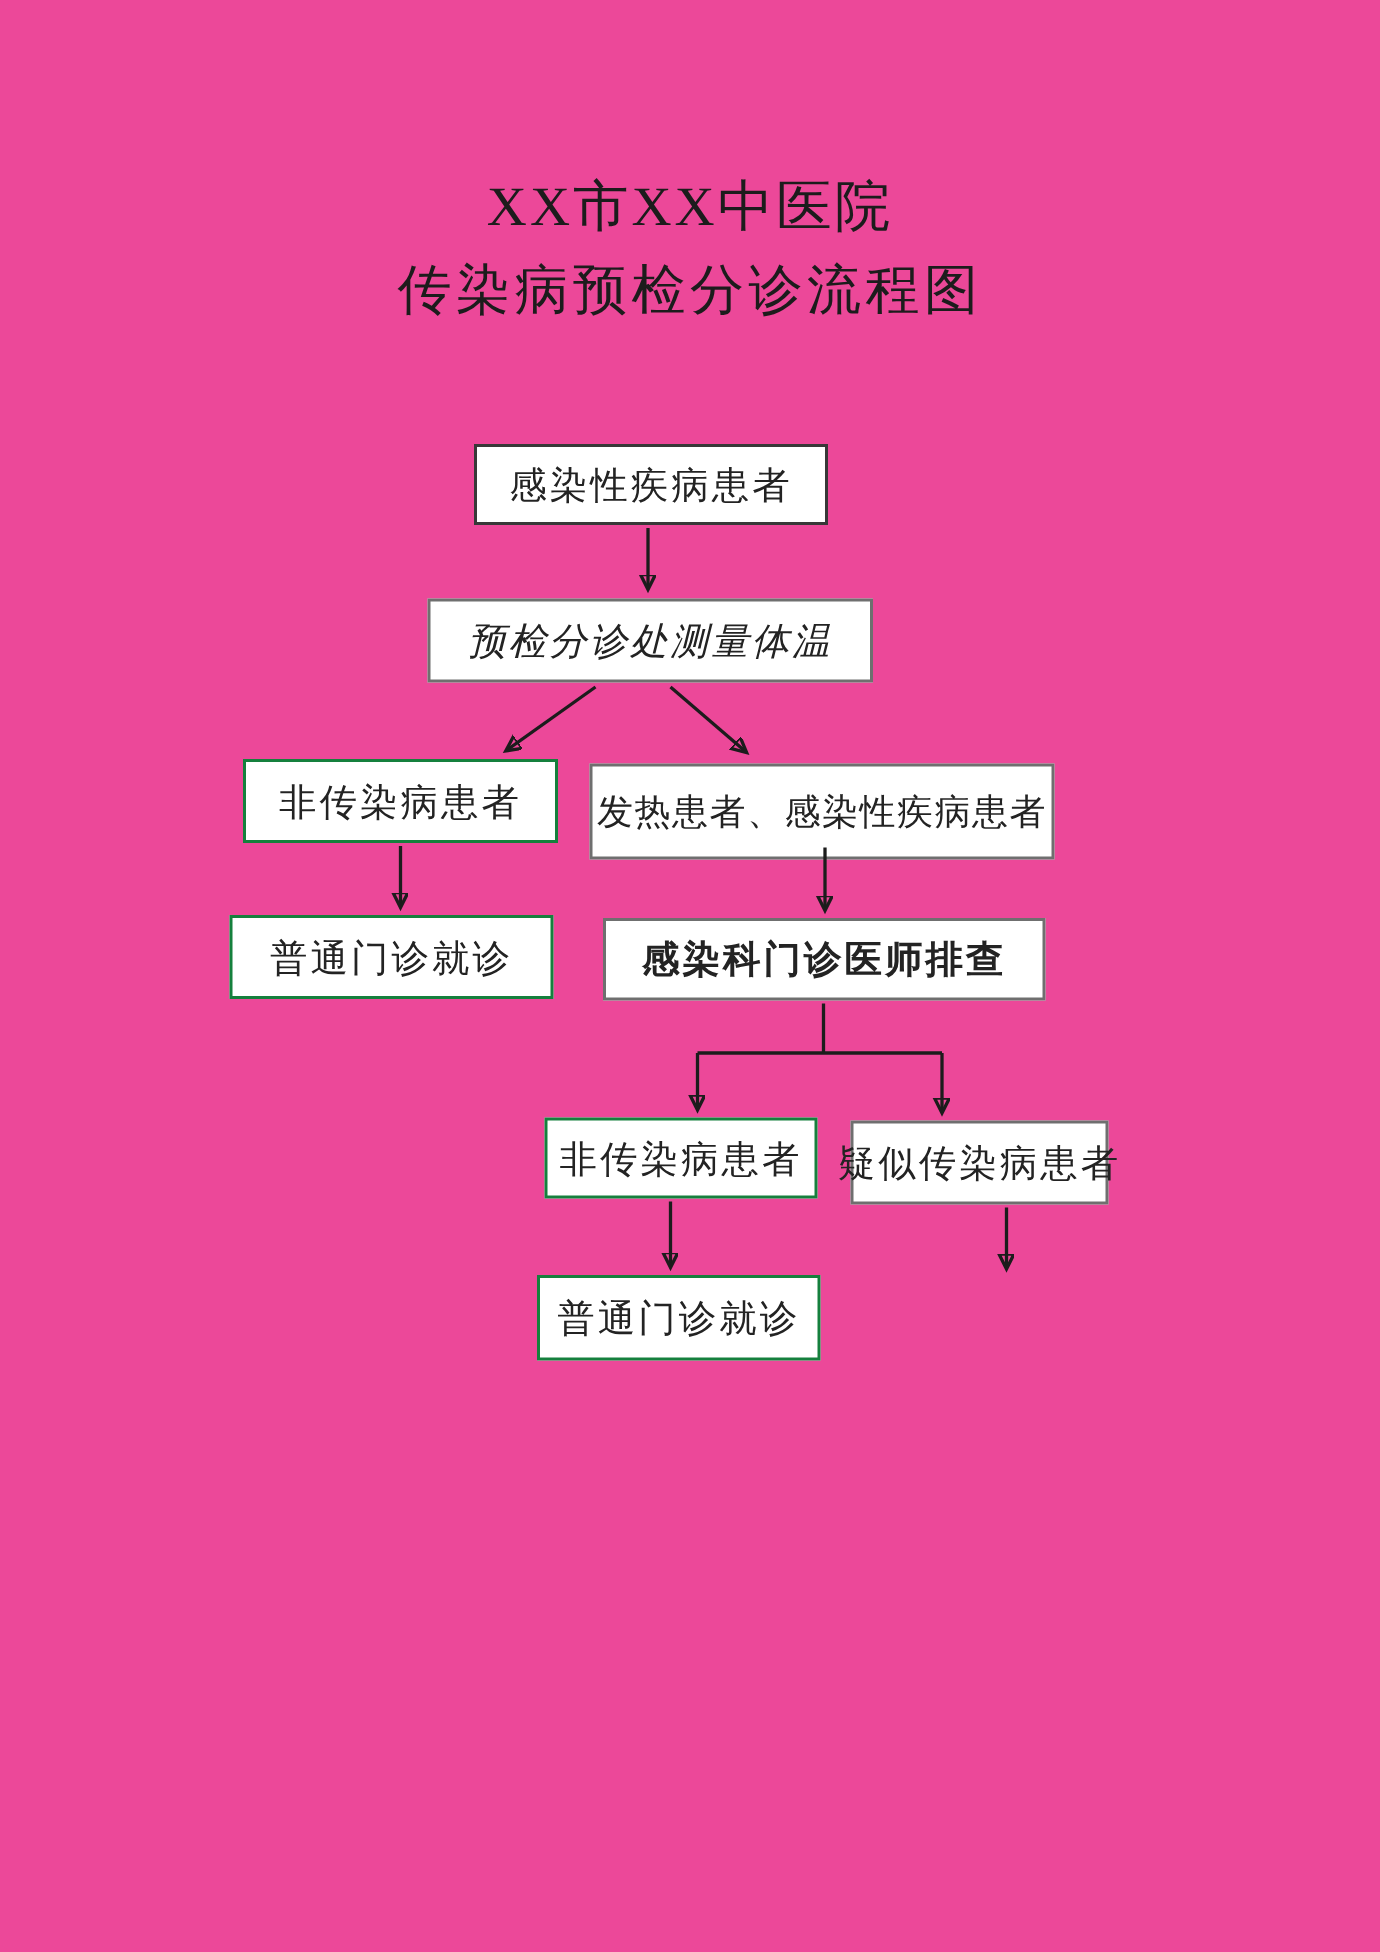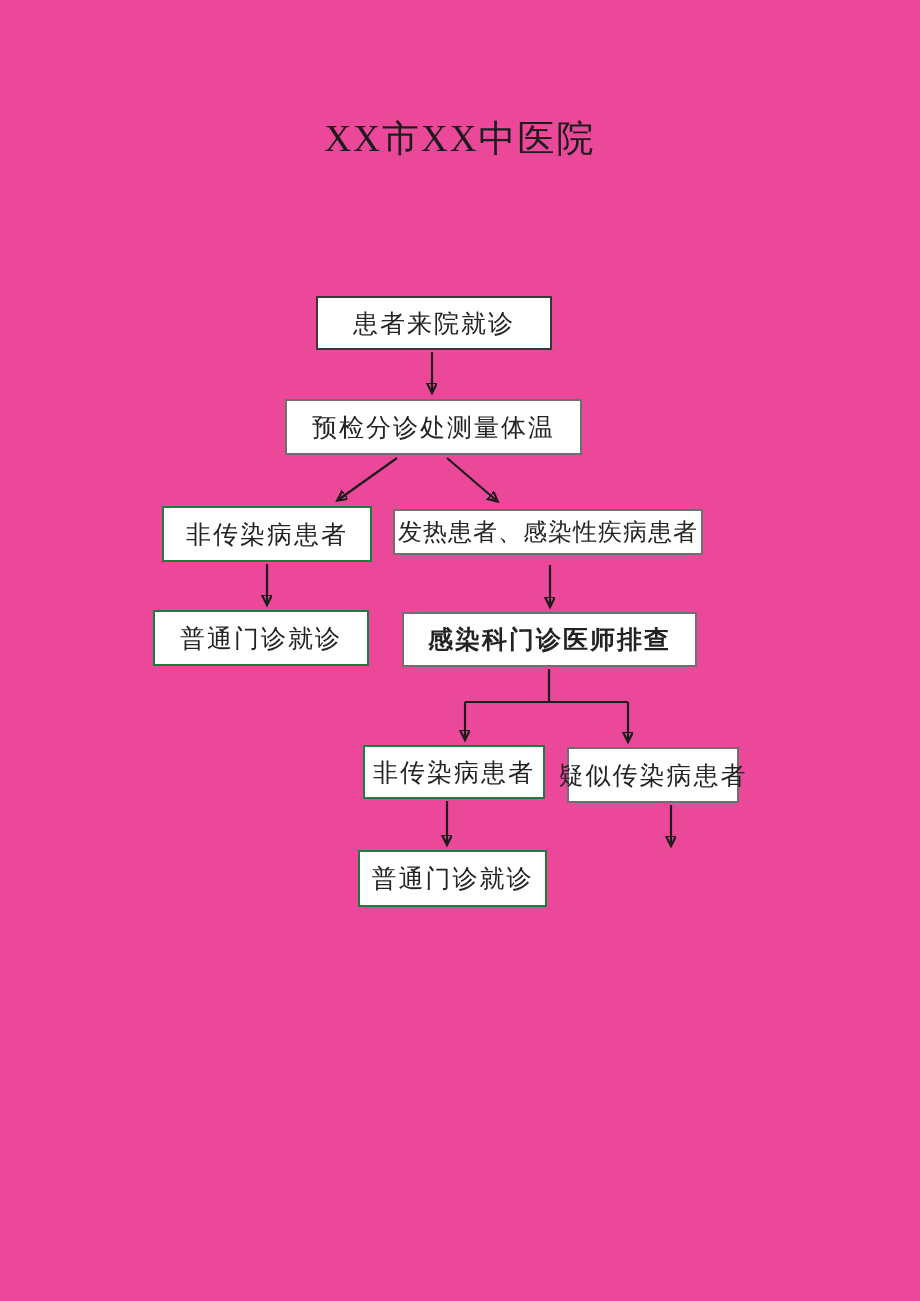--- a/index.html
+++ b/index.html
@@ -54,29 +54,30 @@
     fill:none;
   }
 </style>
 </head>
 <body>
 
 <div class="page">
 
   <div class="title-block">
     <div class="title-line1">XX市XX中医院</div>
+    <div class="title-line2">传染病预检分诊流程图</div>
   </div>
 
-  <div class="node b-dark" style="left:316px;top:296px;width:236px;height:54px;">患者来院就诊</div>
+  <div class="node b-dark" style="left:316px;top:296px;width:236px;height:54px;">感染性疾病患者</div>
 
-  <div class="node b-mid" style="left:285px;top:399px;width:297px;height:56px;">预检分诊处测量体温</div>
+  <div class="node b-mid" style="left:285px;top:399px;width:297px;height:56px;font-style:italic;">预检分诊处测量体温</div>
 
   <div class="node b-light" style="left:162px;top:506px;width:210px;height:56px;">非传染病患者</div>
 
-  <div class="node b-mid" style="left:393px;top:509px;width:310px;height:46px;font-size:24px;letter-spacing:1px;">发热患者、感染性疾病患者</div>
+  <div class="node b-mid" style="left:393px;top:509px;width:310px;height:64px;font-size:24px;letter-spacing:1px;">发热患者、感染性疾病患者</div>
 
   <div class="node b-light" style="left:153px;top:610px;width:216px;height:56px;">普通门诊就诊</div>
 
   <div class="node b-mid" style="left:402px;top:612px;width:295px;height:55px;font-weight:bold;">感染科门诊医师排查</div>
 
   <div class="node b-light" style="left:363px;top:745px;width:182px;height:54px;">非传染病患者</div>
 
   <div class="node b-mid" style="left:567px;top:747px;width:172px;height:56px;">疑似传染病患者</div>
 
   <div class="node b-light" style="left:358px;top:850px;width:189px;height:57px;">普通门诊就诊</div>

